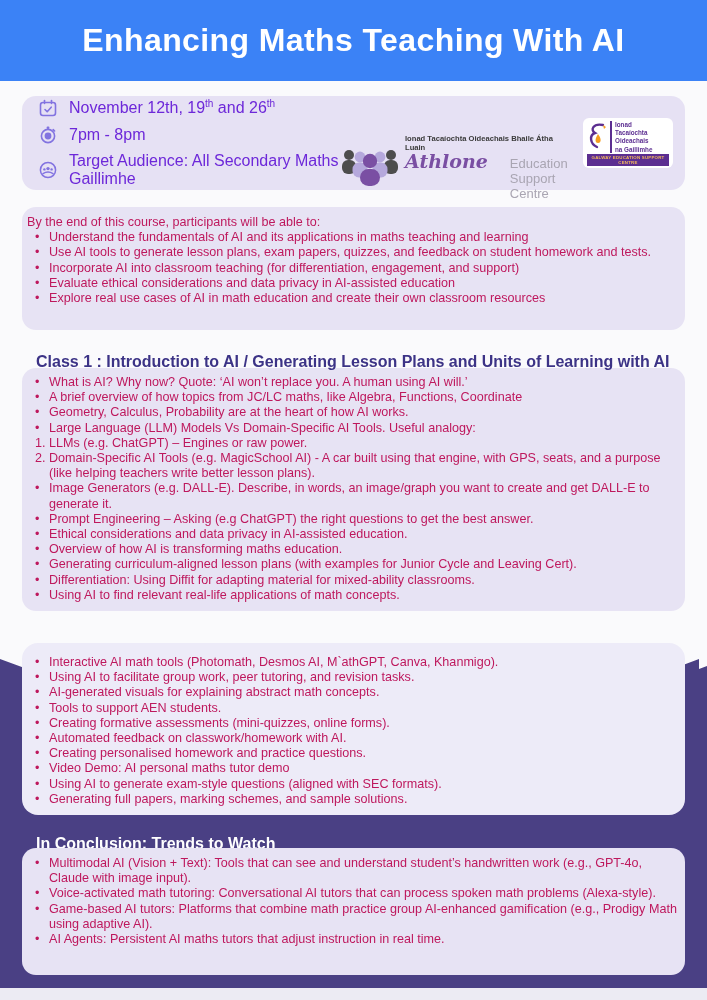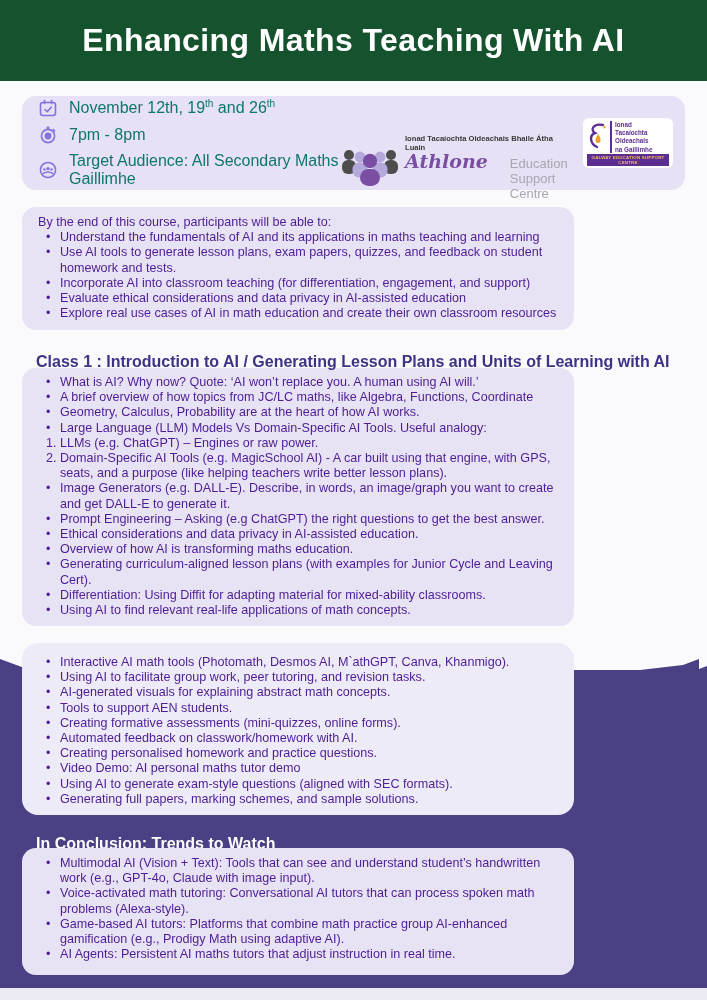--- a/index.html
+++ b/index.html
@@ -4,32 +4,32 @@
 <style>
   html,body { margin:0; padding:0; }
   .page {
     position:relative; width:707px; height:1000px; overflow:hidden;
     background:#fafafc;
     font-family:"Liberation Sans", sans-serif;
   }
   
   .header {
     position:absolute; top:0; left:0; right:0; height:81px;
-    background:#14532d; display:flex; align-items:center; justify-content:center;
+    background:#3b82f6; display:flex; align-items:center; justify-content:center;
   }
   .header h1 { margin:0; color:#ffffff; font-size:32px; font-weight:bold; letter-spacing:.4px; }
 
   
   .info-card {
     position:absolute; top:96px; left:22px; width:663px; height:94px;
     background:#e6e1f4; border-radius:14px; box-sizing:border-box;
     display:flex; align-items:center; padding:0 12px 0 16px;
   }
   .info-rows { display:flex; flex-direction:column; gap:7px; flex:1; }
-  .info-row { display:flex; align-items:center; gap:11px; color:#0f766e; font-size:16px; }
+  .info-row { display:flex; align-items:center; gap:11px; color:#6d28d9; font-size:16px; }
   .info-row sup { font-size:10px; }
   .info-ic { flex:0 0 20px; height:20px; }
 
   .logos { display:flex; align-items:center; gap:8px; }
   .athlone { display:flex; align-items:center; gap:6px;margin-top:48px; }
   .athlone-text { display:flex; flex-direction:column; width:170px; }
   .athlone-irish { font-size:7.6px; font-weight:bold; color:#3a3a3a; }
   .athlone-line2 { display:flex; align-items:baseline; gap:22px; }
   .athlone-brand { font-size:19px; font-style:italic; font-weight:bold; color:#7a4fa3;
                    font-family:"DejaVu Serif", serif; line-height:1; }
@@ -38,23 +38,23 @@
   .galway { width:90px; height:50px; background:#ffffff; border-radius:6px;
             box-sizing:border-box; padding:3px 4px; display:flex; flex-direction:column; }
   .galway-top { display:flex; align-items:center; gap:3px; flex:1; }
   .galway-divider { width:2px; height:32px; background:#5c2e91; }
   .galway-lines { font-size:6.3px; font-weight:bold; color:#5c2e91; line-height:1.3; }
   .galway-strip { background:#5c2e91; color:#f3b95e; font-size:4.4px; font-weight:bold;
                   text-align:center; padding:1.5px 0 1px; letter-spacing:.2px; }
 
   
   .card {
-    position:absolute; left:22px; width:552px; box-sizing:border-box;
-    background:#e7e3f4; border-radius:14px; color:#4c1d95;
-    font-size:12.6px; line-height:15.2px; padding:8px 16px;
+    position:absolute; left:22px; width:663px; box-sizing:border-box;
+    background:#e7e3f4; border-radius:14px; color:#be185d;
+    font-size:12.6px; line-height:15.2px; padding:8px 5px;
   }
   .card ul { list-style:none; margin:0; padding:0 0 0 8px; }
   .card li { display:flex; }
   .marker { flex:0 0 14px; width:14px; }
   .intro { margin:0; }
 
   .outcomes-card  { top:207px; min-height:123px; }
   .class1-card    { top:368px; min-height:232px; padding-top:7px; }
   .class2-card    { top:643px; min-height:164px; background:#edebf8; border-radius:16px;
                     z-index:2; padding-top:12px; }

